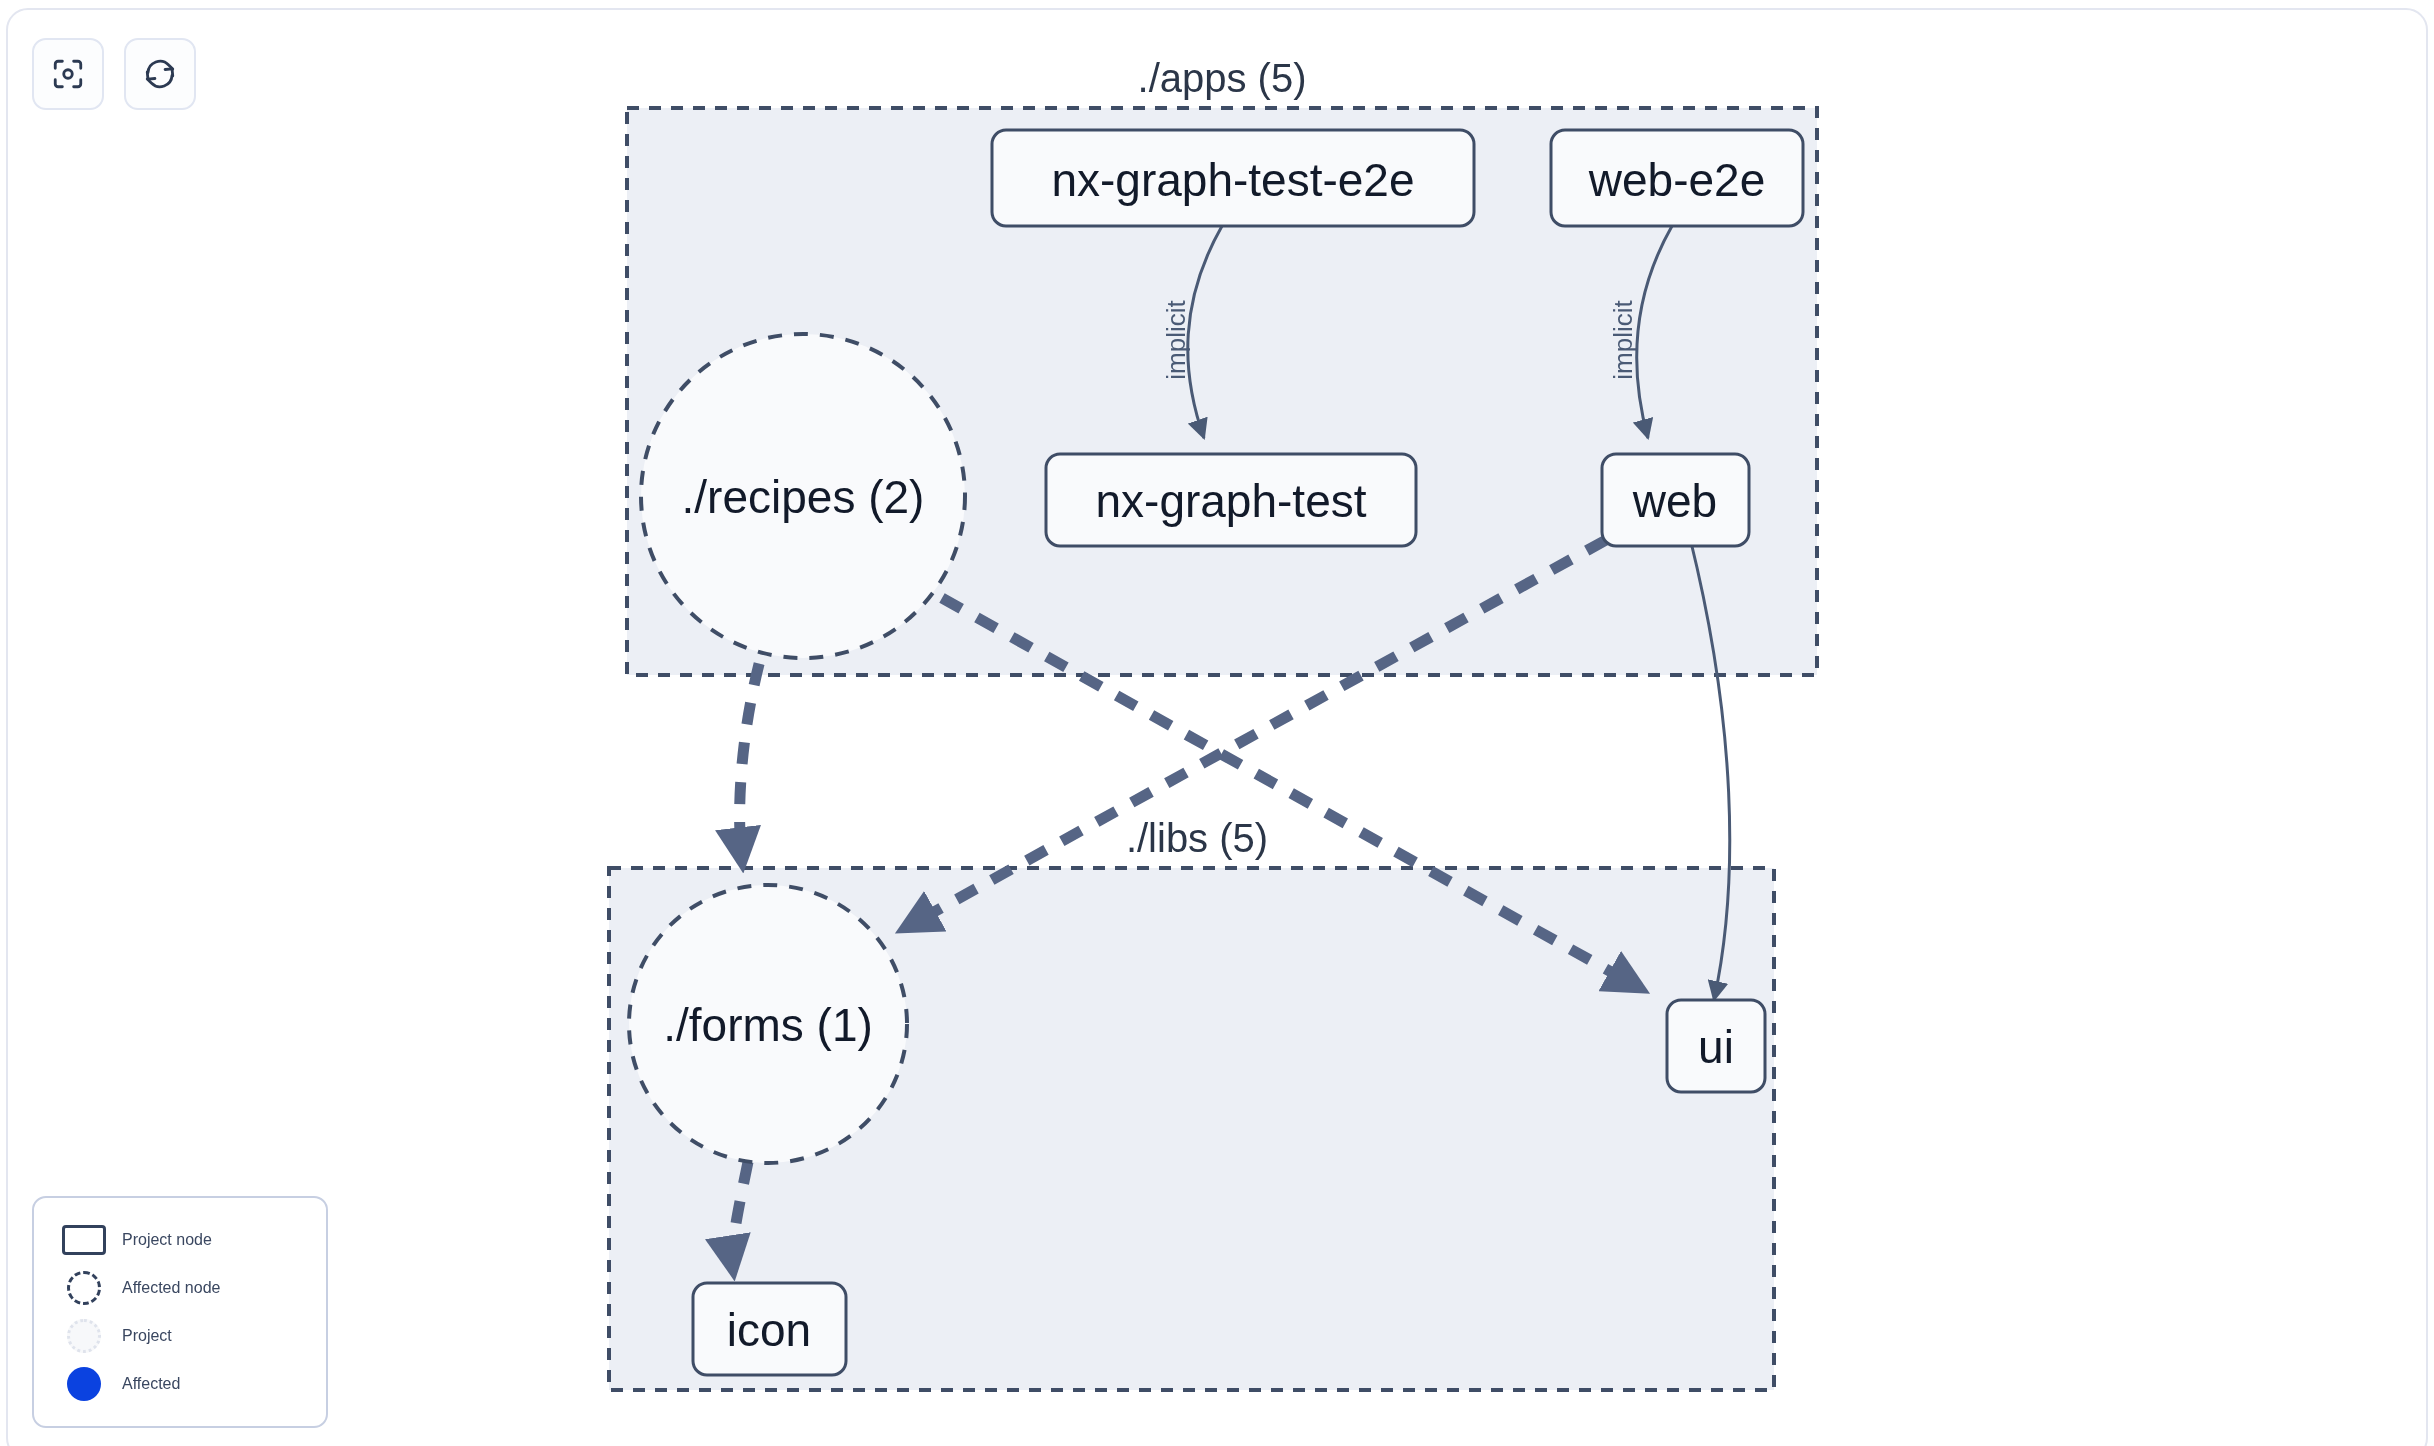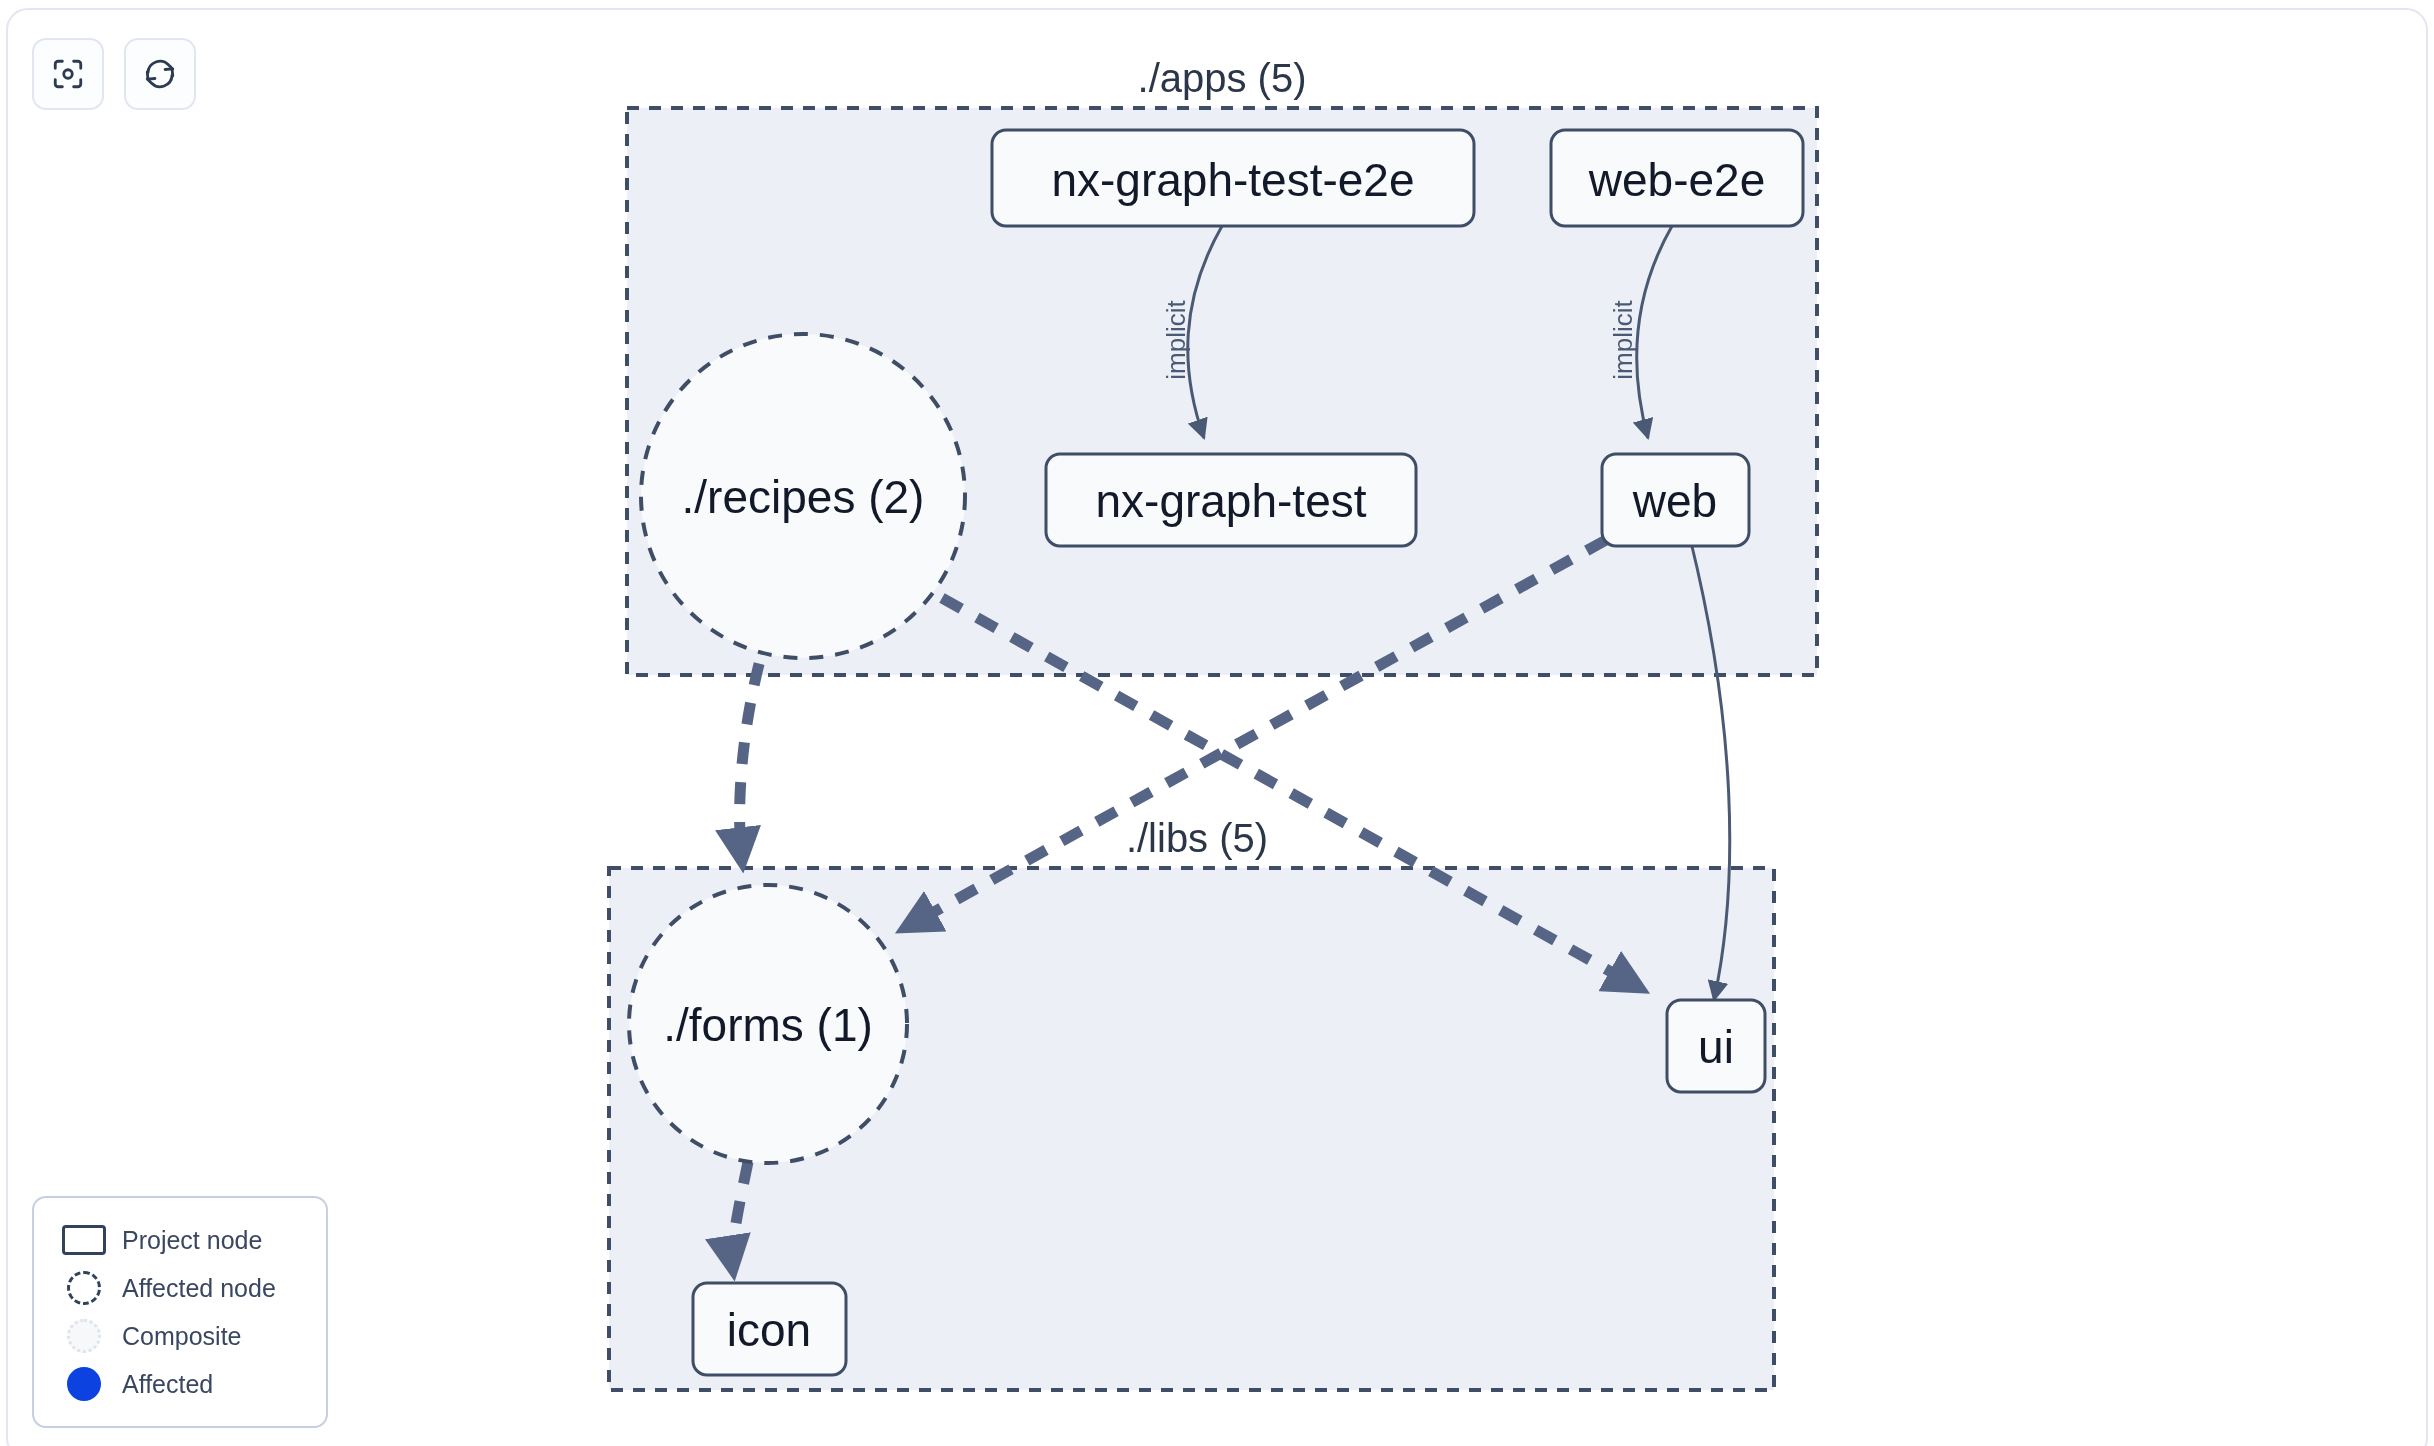--- a/index.html
+++ b/index.html
@@ -175,21 +175,21 @@
     background: #f7f8fa;
     box-sizing: border-box;
   }
   .sw-touched {
     width: 34px; height: 34px;
     border-radius: 50%;
     background: #0b42e0;
   }
   .legend-text {
     font-family: "Liberation Sans", sans-serif;
-    font-size: 25px;
+    font-size: 16px;
     color: #3a4760;
     margin-left: 10px;
     white-space: nowrap;
   }
 </style>
 </head>
 <body>
 
 <div id="app">
 
@@ -324,21 +324,21 @@
       <span class="legend-swatch">
         <span class="sw-composite"></span>
       </span>
       <span class="legend-text">Affected node</span>
     </div>
 
     <div class="legend-row">
       <span class="legend-swatch">
         <span class="sw-affected"></span>
       </span>
-      <span class="legend-text">Composite</span>
+      <span class="legend-text">Project</span>
     </div>
 
     <div class="legend-row">
       <span class="legend-swatch">
         <span class="sw-touched"></span>
       </span>
       <span class="legend-text">Affected</span>
     </div>
 
   </div>

